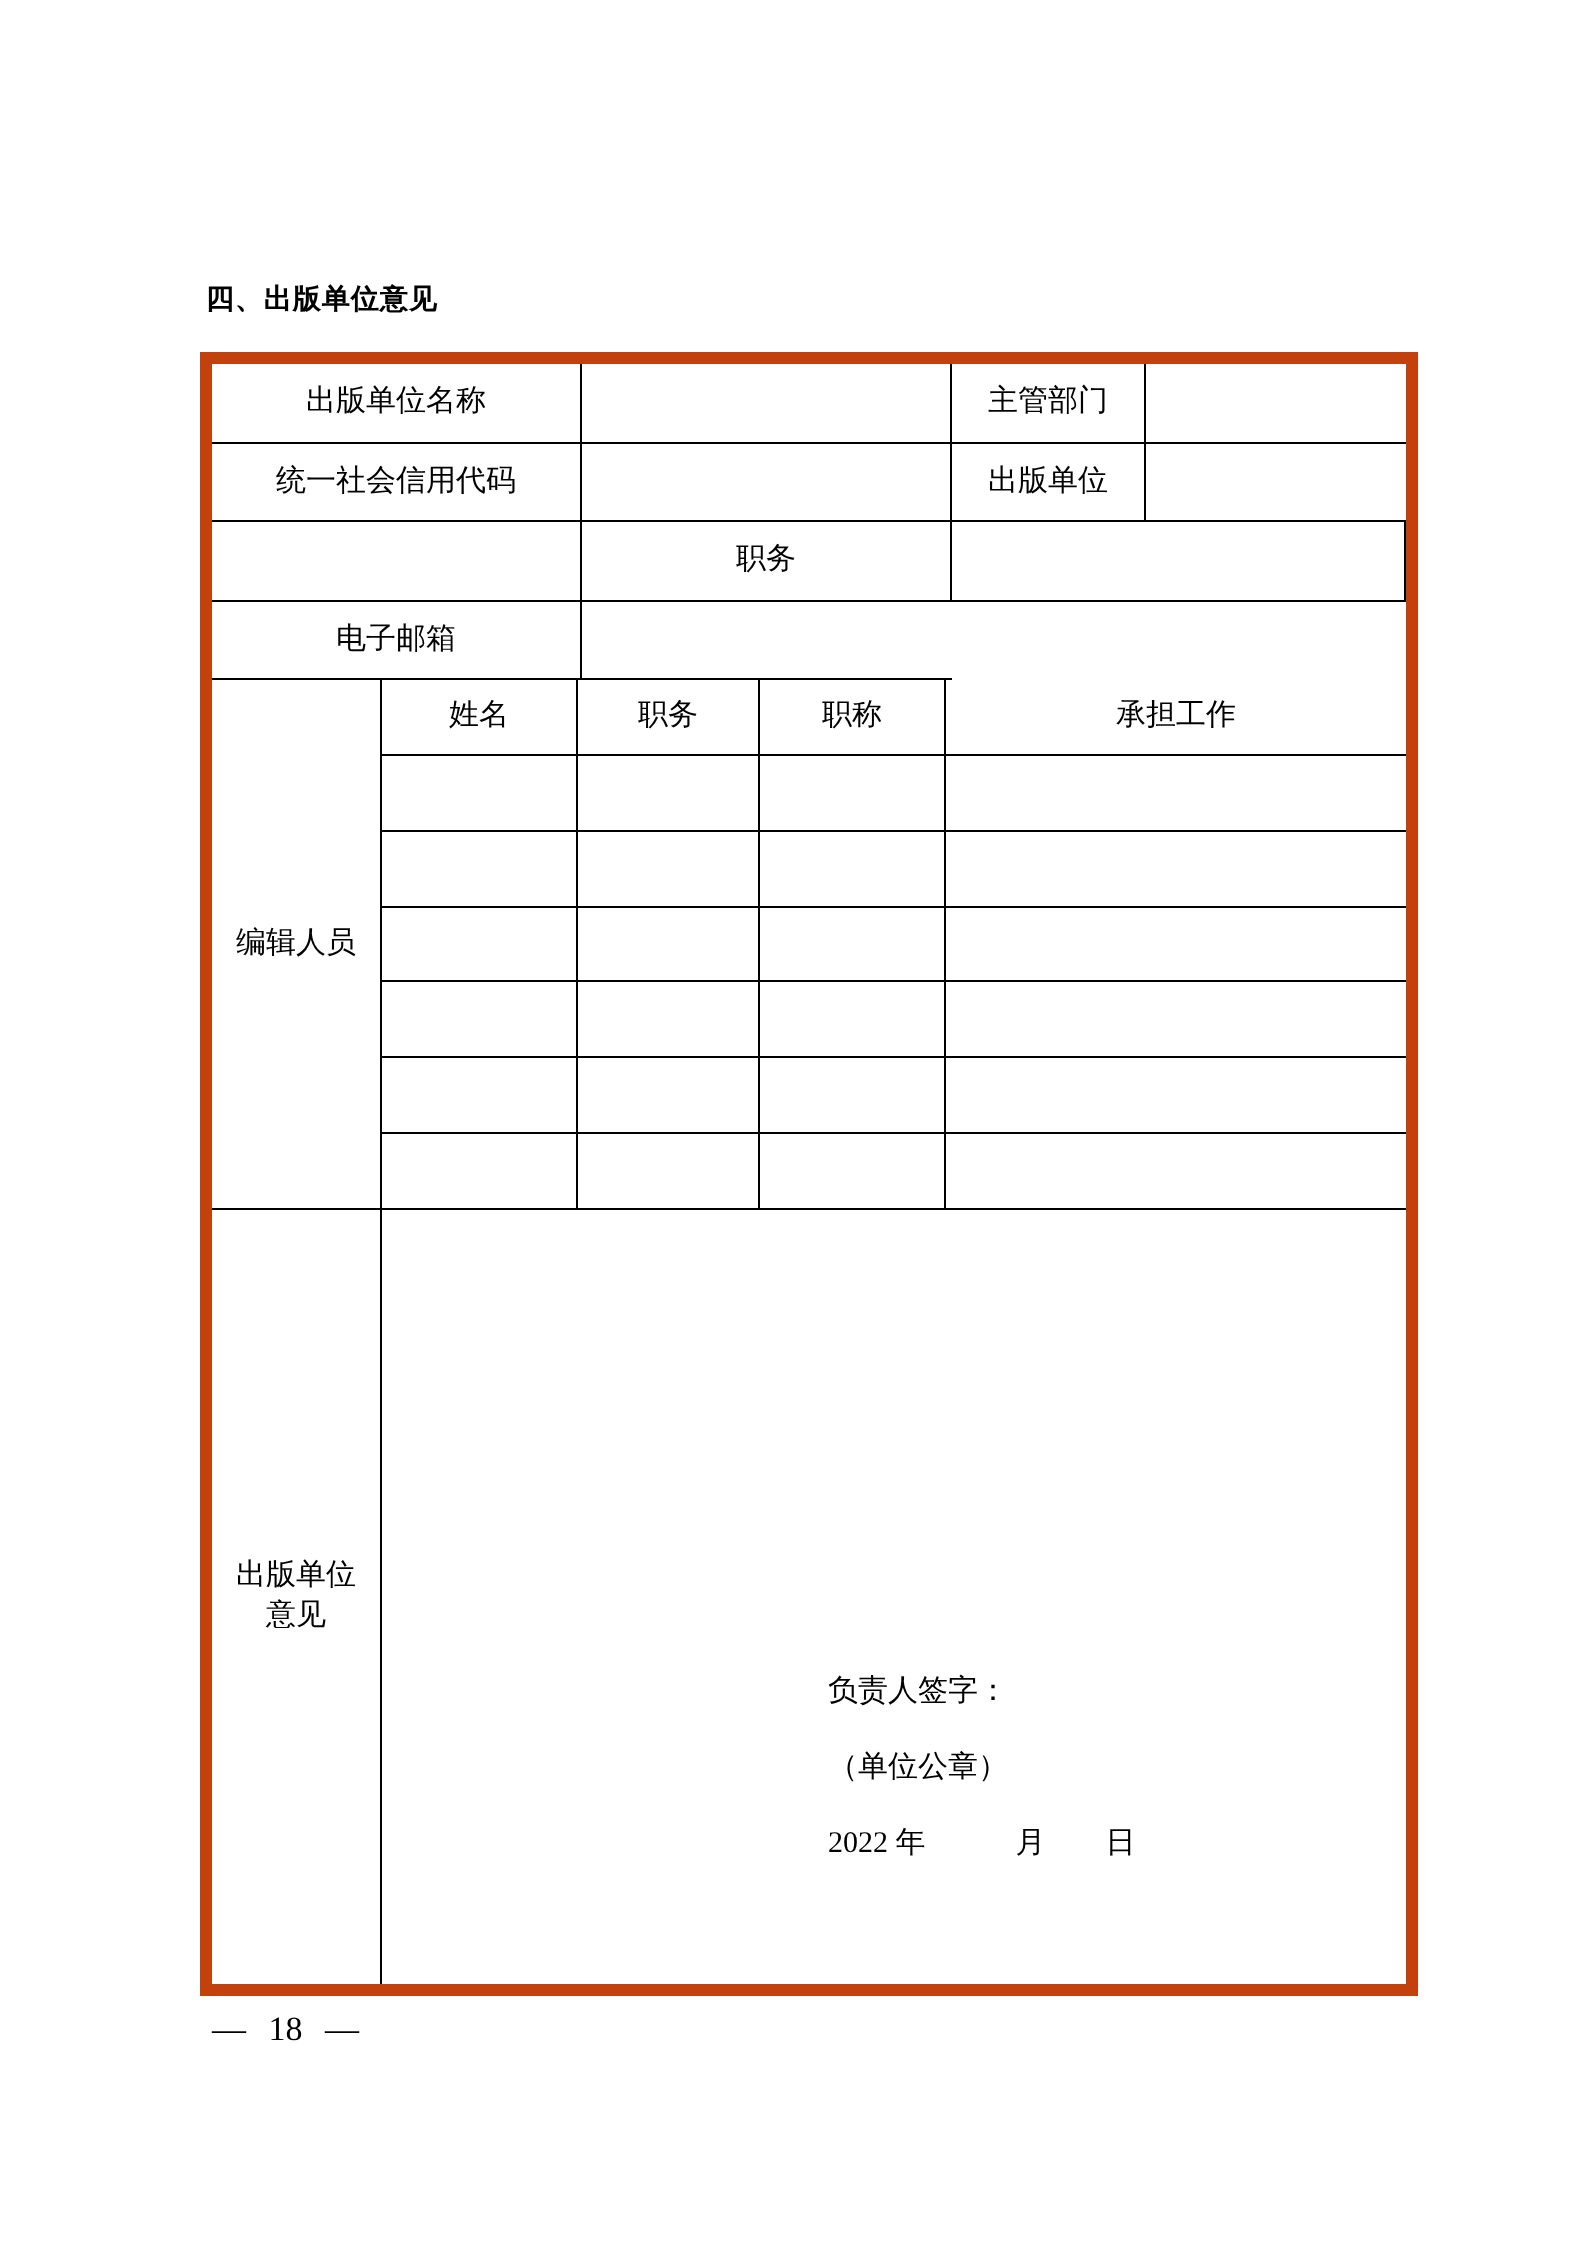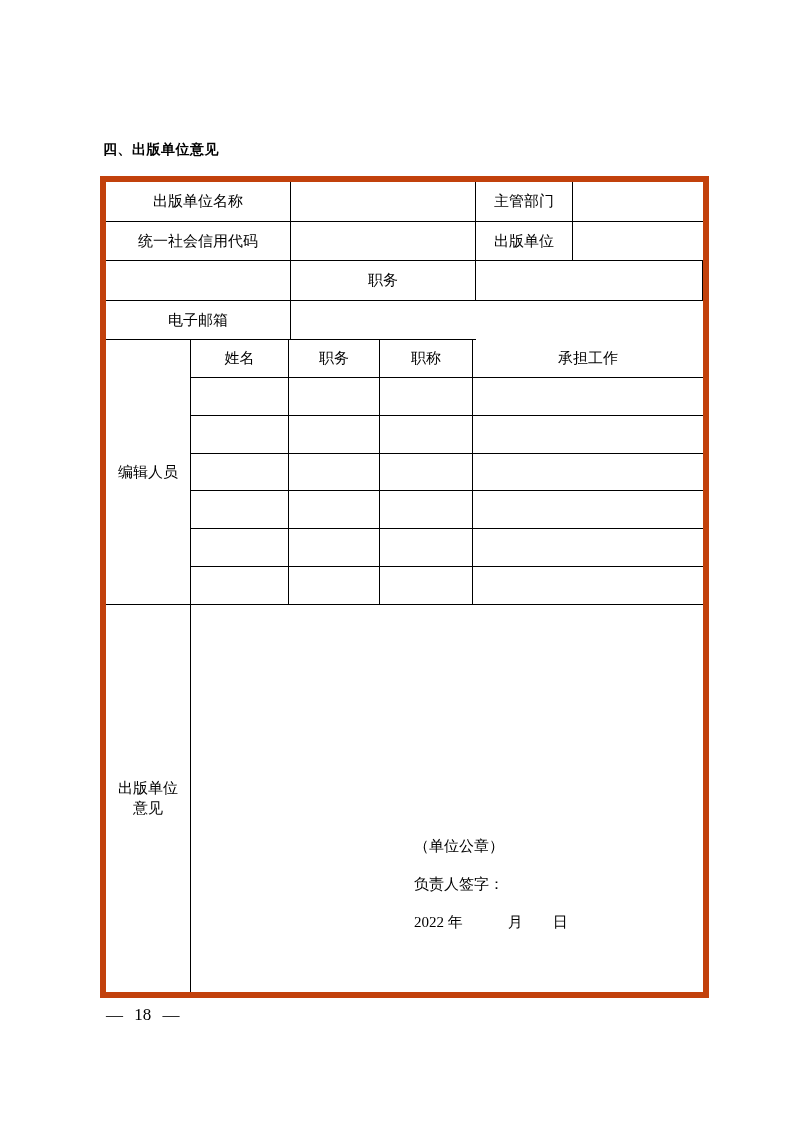--- a/index.html
+++ b/index.html
@@ -165,22 +165,22 @@
       <div class="cell last"></div>
     </div>
 
     <div class="grid grid-c">
       <div class="cell multiline">
         <span>出版单位</span>
         <span>意见</span>
       </div>
       <div class="cell last opinion-cell">
         <div class="sig-block">
+          <div class="sig-line">负责人签字：</div>
           <div class="sig-line">（单位公章）</div>
-          <div class="sig-line">负责人签字：</div>
           <div class="sig-line">2022 年　　　月　　日</div>
         </div>
       </div>
     </div>
 
   </div>
 
   <div class="page-number">— 18 —</div>
 
 </div>

